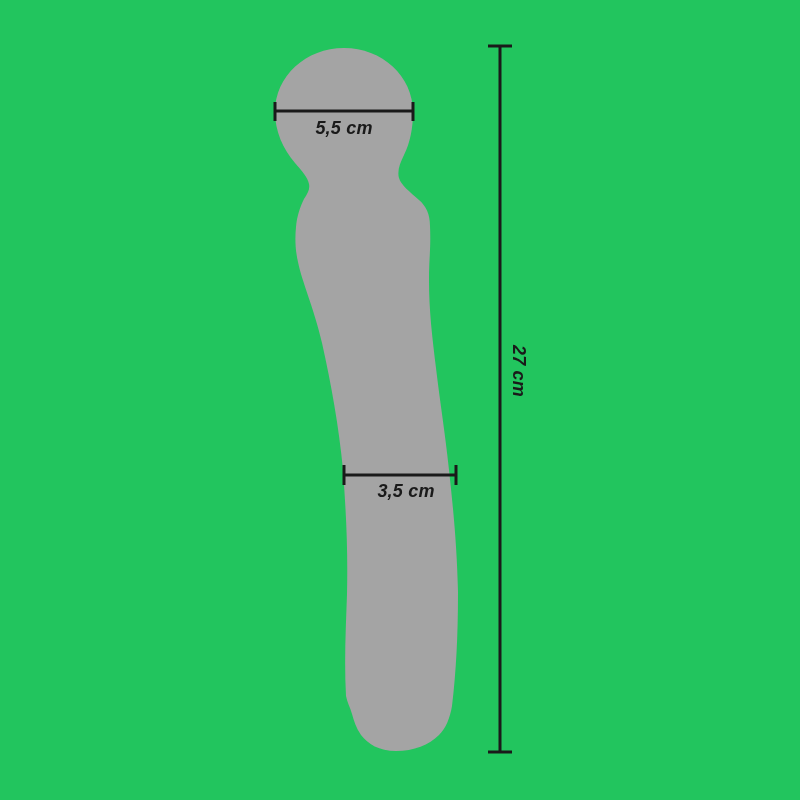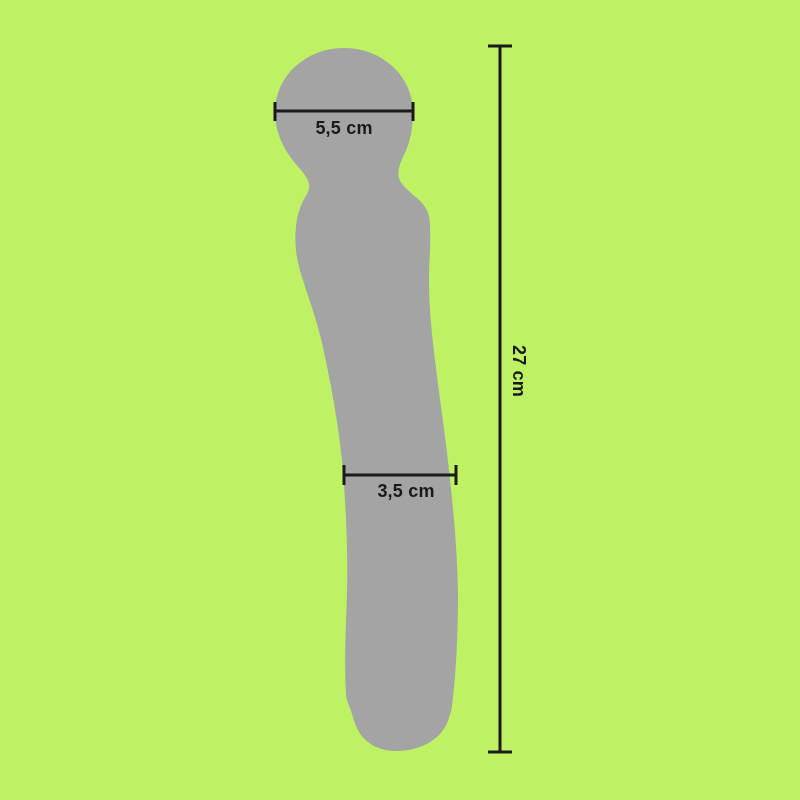--- a/index.html
+++ b/index.html
@@ -8,21 +8,22 @@
     width: 800px;
     height: 800px;
     background: #ffffff;
     overflow: hidden;
     font-family: "Liberation Sans", sans-serif;
   }
   .stage {
     position: relative;
     width: 800px;
     height: 800px;
-    background: #bef264;
+    background: #22c55e;
+    font-style: italic;
   }
   svg { display: block; }
   .dim-label {
     font-family: "Liberation Sans", "DejaVu Sans", sans-serif;
     font-weight: bold;
     font-size: 18px;
     fill: #1a1a1a;
     letter-spacing: 0.2px;
   }
   .dim-stroke {

